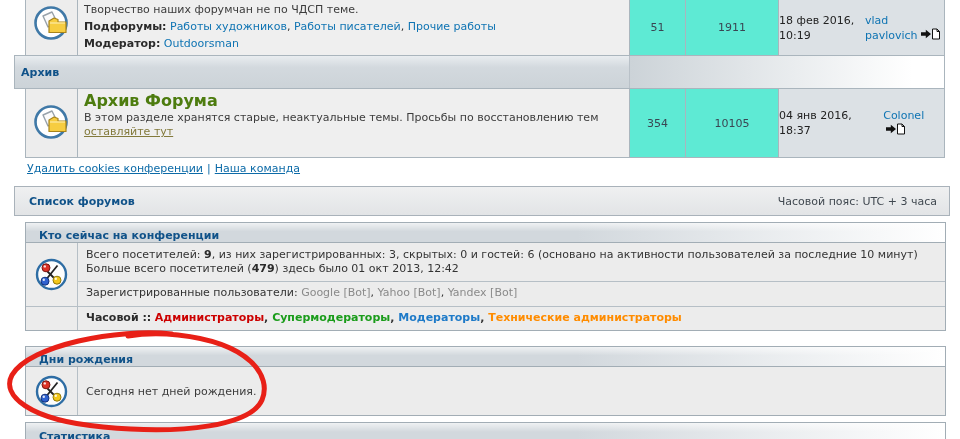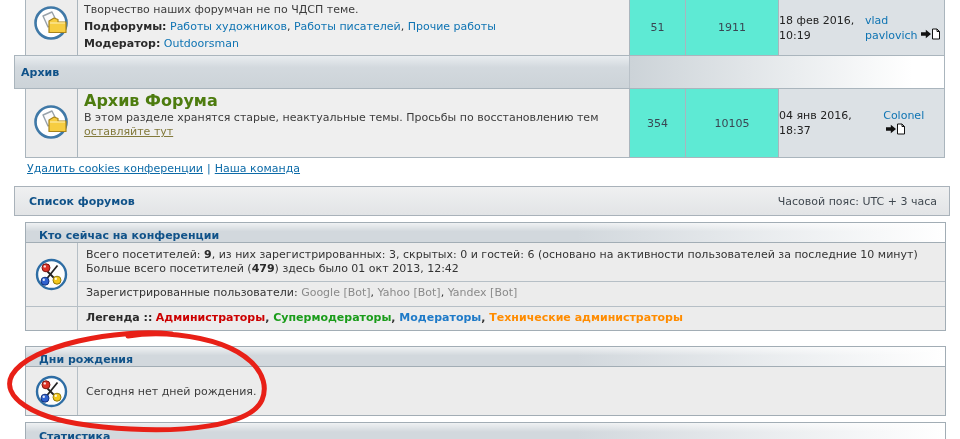--- a/index.html
+++ b/index.html
@@ -199,21 +199,21 @@
           <div><span>Больше всего посетителей (</span><span class="bold">479</span><span>) здесь было 01 окт 2013, 12:42</span></div>
         </div>
         <div class="who-reg comma-list">
           <span>Зарегистрированные пользователи: </span><span class="gray li">Google [Bot]</span><span class="gray li">Yahoo [Bot]</span><span class="gray li">Yandex [Bot]</span>
         </div>
       </div>
     </div>
     <div class="who-legend-row">
       <div class="who-legend-left"></div>
       <div class="who-legend comma-list">
-        <span class="bold">Легенда ::</span>
+        <span class="bold">Часовой ::</span>
         <a class="li" style="color: rgb(204, 0, 0);">Администраторы</a><a class="li" style="color: rgb(26, 156, 26);">Супермодераторы</a><a class="li" style="color: rgb(30, 122, 200);">Модераторы</a><a class="li" style="color: rgb(255, 140, 0);">Технические администраторы</a>
       </div>
     </div>
   </div>
 
   <div class="box bday-box">
     <div class="box-header">
       <span class="cattitle">Дни рождения</span>
     </div>
     <div class="bday-body">

